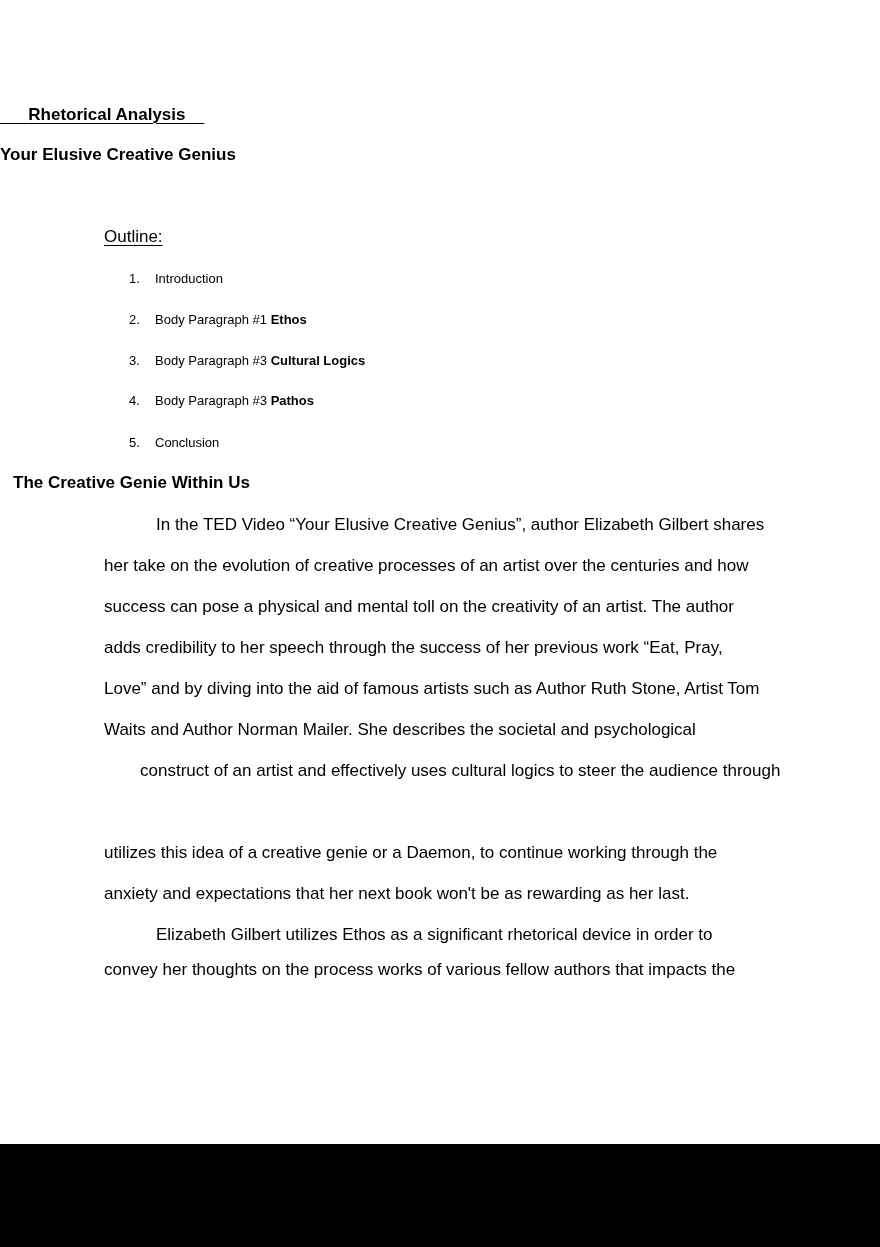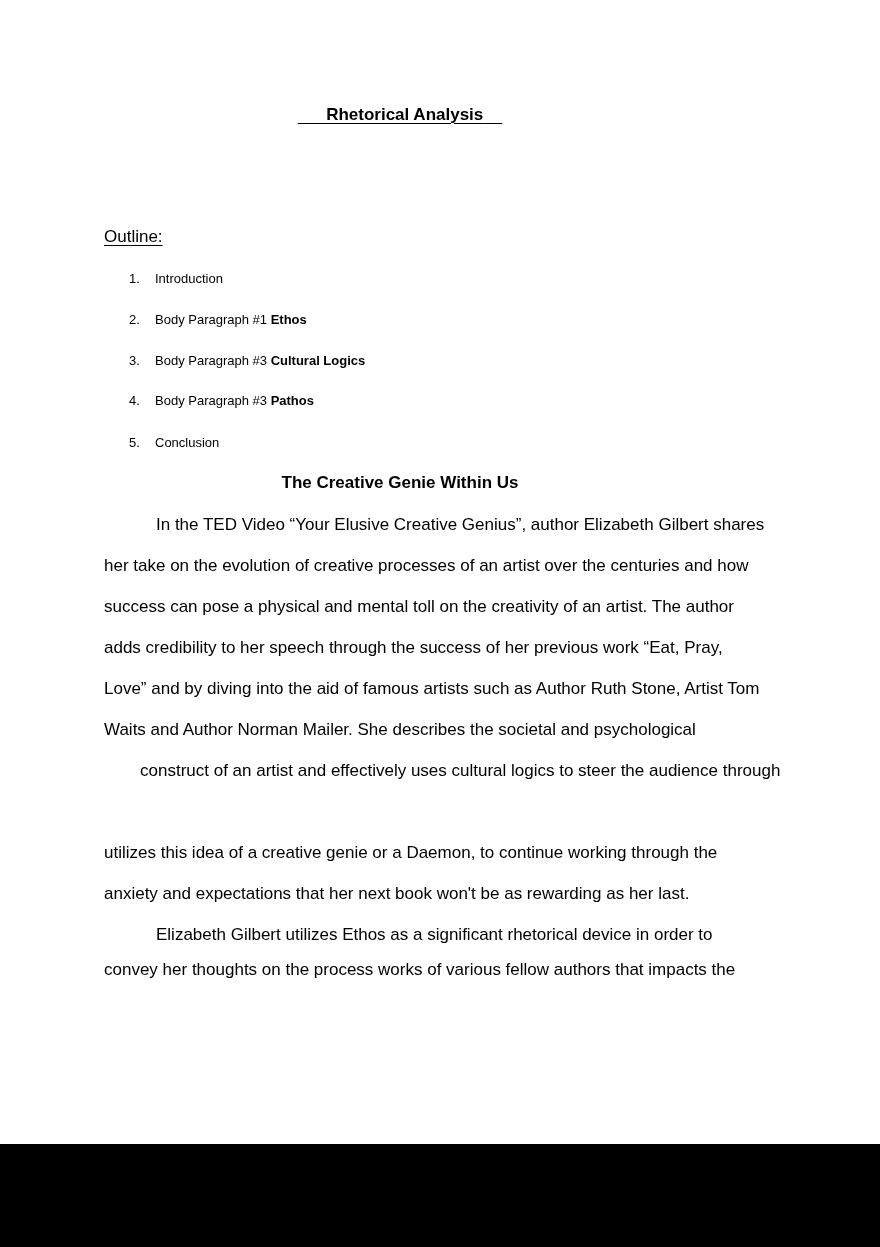--- a/index.html
+++ b/index.html
@@ -34,21 +34,21 @@
     .line {
       position: absolute;
       left: 104px;
       white-space: nowrap;
       font-size: 17px;
       line-height: 20px;
     }
     .center {
       left: 0;
       width: 800px;
-      text-align: center;
+      text-align: left;
     }
     .bold { font-weight: bold; }
     .title {
       font-weight: bold;
       text-decoration: underline;
       text-decoration-thickness: 1px;
       text-underline-offset: 3px;
       white-space: pre;
     }
     .outline-label {
@@ -71,20 +71,21 @@
   </style>
 </head>
 <body>
 
 <div class="page">
 
   <div class="line center" style="top:105px;">
     <span class="title">      <span>Rhetorical Analysis</span>    </span>
   </div>
 
+  <div class="line center bold" style="top:145px;">Your Elusive Creative Genius</div>
 
   <div class="line" style="top:227px;text-align:center;">
     <span class="outline-label">Outline:</span>
   </div>
 
   <div class="list-item" style="top:269px;">
     <span class="list-num">1.</span><span>Introduction</span>
   </div>
   <div class="list-item" style="top:310px;">
     <span class="list-num">2.</span><span>Body Paragraph #1 </span><span class="bold">Ethos</span>
@@ -92,21 +93,21 @@
   <div class="list-item" style="top:351px;">
     <span class="list-num">3.</span><span>Body Paragraph #3 </span><span class="bold">Cultural Logics</span>
   </div>
   <div class="list-item" style="top:391px;">
     <span class="list-num">4.</span><span>Body Paragraph #3 </span><span class="bold">Pathos</span>
   </div>
   <div class="list-item" style="top:433px;">
     <span class="list-num">5.</span><span>Conclusion</span>
   </div>
 
-  <div class="line center bold" style="top:473px;">The Creative Genie Within Us</div>
+  <div class="line center bold" style="top:473px;margin-left:13px;">The Creative Genie Within Us</div>
 
   <div class="line indent" style="top:515px;">In the TED Video “Your Elusive Creative Genius”, author Elizabeth Gilbert shares</div>
   <div class="line" style="top:556px;">her take on the evolution of creative processes of an artist over the centuries and how</div>
   <div class="line" style="top:638px;">adds credibility to her speech through the success of her previous work “Eat, Pray,</div>
   <div class="line" style="top:597px;">success can pose a physical and mental toll on the creativity of an artist. The author</div>
   <div class="line" style="top:679px;">Love” and by diving into the aid of famous artists such as Author Ruth Stone, Artist Tom</div>
   <div class="line" style="top:720px;">Waits and Author Norman Mailer. She describes the societal and psychological</div>
   <div class="line" style="top:761px;margin-left:36px;">construct of an artist and effectively uses cultural logics to steer the audience through</div>
   <div class="line" style="top:843px;">utilizes this idea of a creative genie or a Daemon, to continue working through the</div>
   <div class="line" style="top:884px;">anxiety and expectations that her next book won't be as rewarding as her last.</div>

